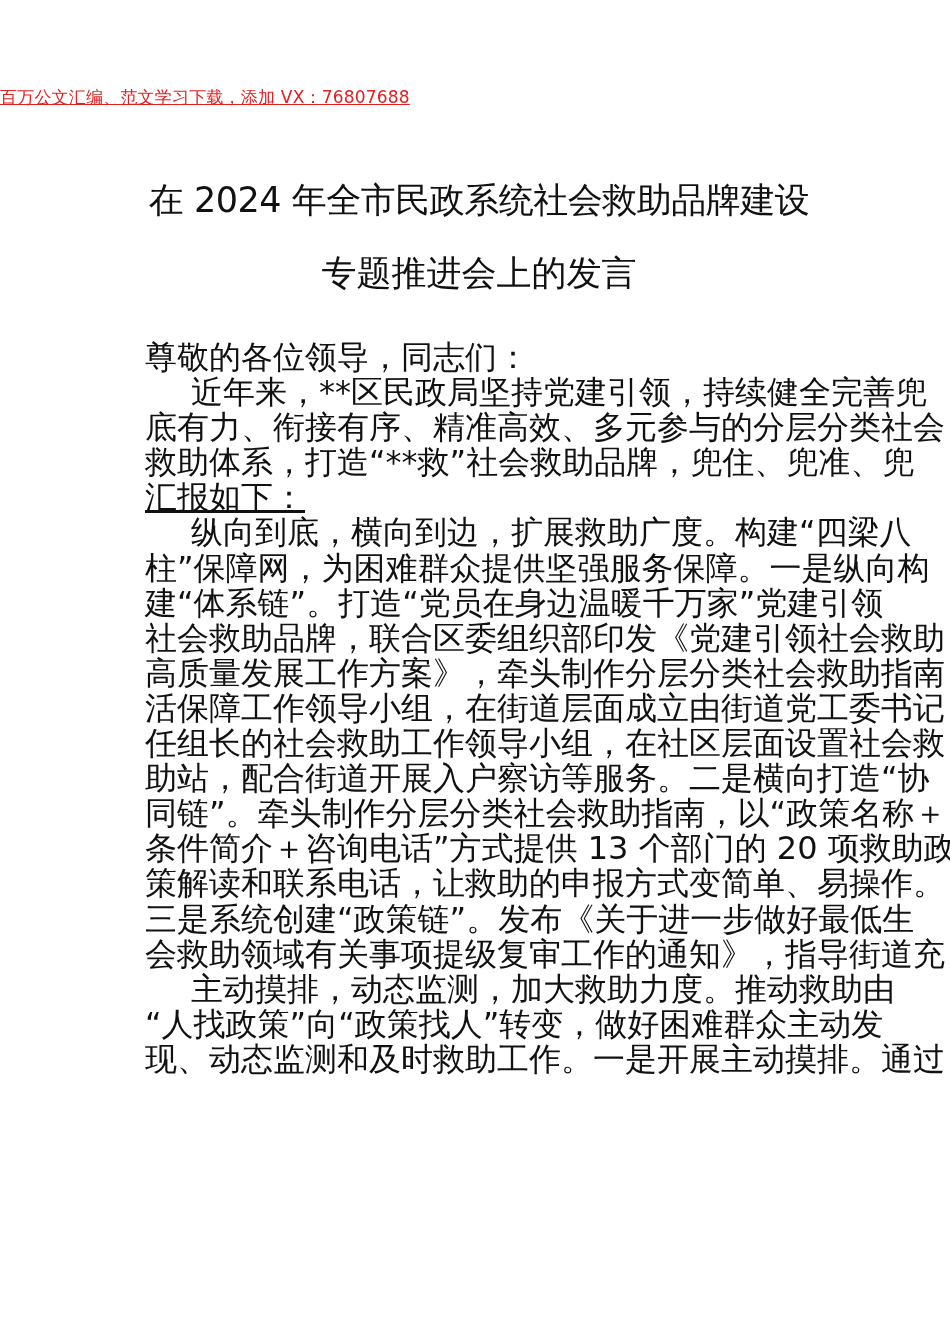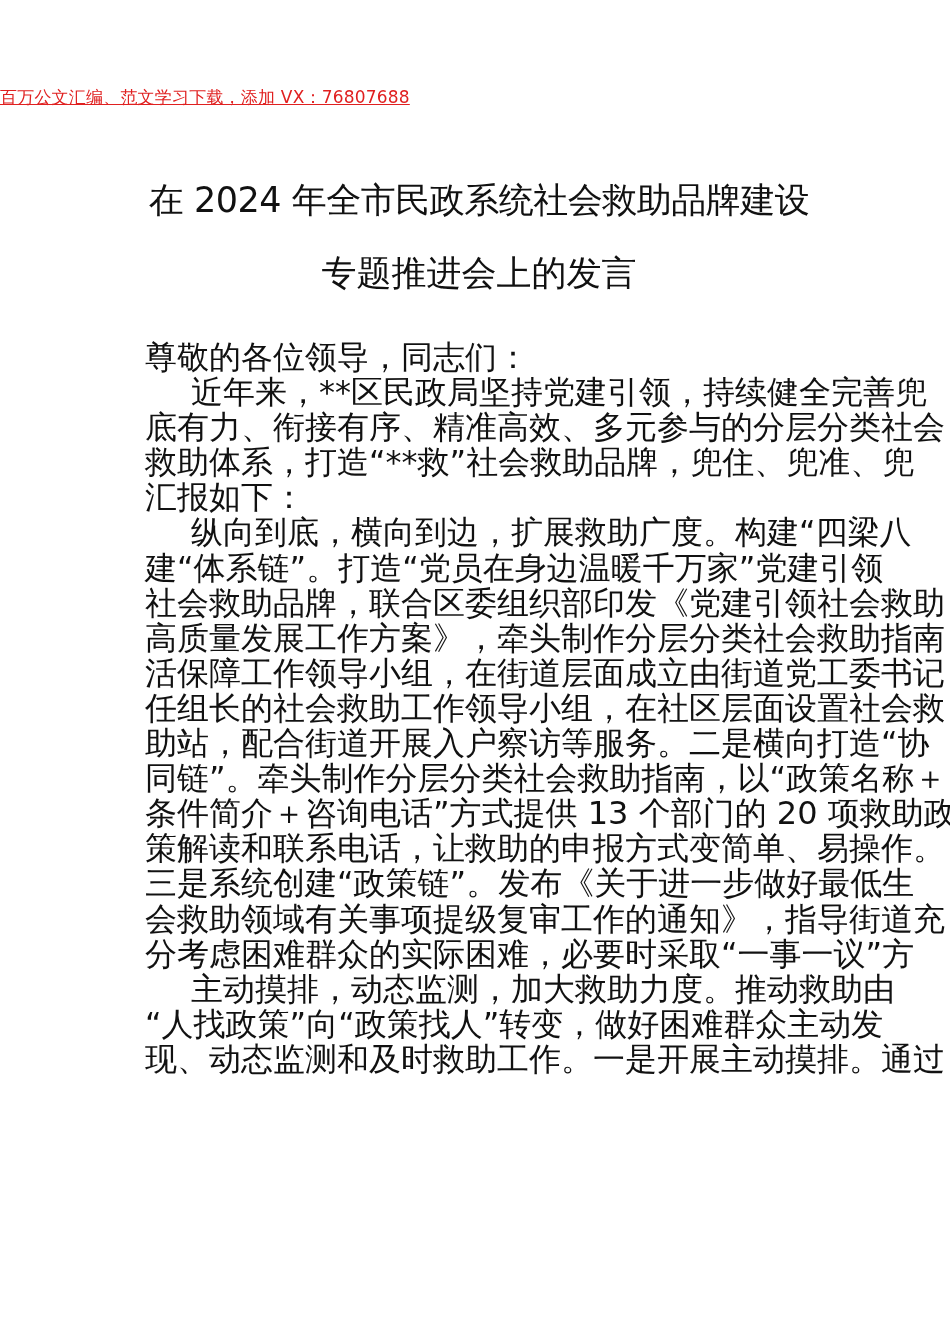--- a/index.html
+++ b/index.html
@@ -50,20 +50,21 @@
       height: 35.1px;
       line-height: 35.1px;
       font-size: 32px;
       white-space: nowrap;
       text-align: justify;
       text-align-last: justify;
       letter-spacing: 0px;
     }
     .line.last {
       text-align-last: left;
+      text-decoration: underline;
     }
     .line.indent {
       padding-left: 46px;
     }
     .line.salutation {
       text-align-last: left;
     }
   </style>
 </head>
 <body>
@@ -78,32 +79,32 @@
 
   <div>
     <div class="line indent">近年来，**区民政局坚持党建引领，持续健全完善兜</div>
     <div class="line">底有力、衔接有序、精准高效、多元参与的分层分类社会</div>
     <div class="line">救助体系，打造“**救”社会救助品牌，兜住、兜准、兜</div>
     <div class="line last">汇报如下：</div>
   </div>
 
   <div>
     <div class="line indent">纵向到底，横向到边，扩展救助广度。构建“四梁八</div>
+    <div class="line">柱”保障网，为困难群众提供坚强服务保障。一是纵向构</div>
     <div class="line">建“体系链”。打造“党员在身边温暖千万家”党建引领</div>
     <div class="line">社会救助品牌，联合区委组织部印发《党建引领社会救助</div>
     <div class="line">高质量发展工作方案》，牵头制作分层分类社会救助指南</div>
     <div class="line">活保障工作领导小组，在街道层面成立由街道党工委书记</div>
     <div class="line">任组长的社会救助工作领导小组，在社区层面设置社会救</div>
     <div class="line">助站，配合街道开展入户察访等服务。二是横向打造“协</div>
     <div class="line">同链”。牵头制作分层分类社会救助指南，以“政策名称＋</div>
     <div class="line">条件简介＋咨询电话”方式提供 13 个部门的 20 项救助政</div>
     <div class="line">策解读和联系电话，让救助的申报方式变简单、易操作。</div>
     <div class="line">三是系统创建“政策链”。发布《关于进一步做好最低生</div>
     <div class="line">会救助领域有关事项提级复审工作的通知》，指导街道充</div>
-    <div class="line">分考虑困难群众的实际困难，必要时采取“一事一议”方</div>
   </div>
 
   <div>
     <div class="line indent">主动摸排，动态监测，加大救助力度。推动救助由</div>
     <div class="line">“人找政策”向“政策找人”转变，做好困难群众主动发</div>
     <div class="line">现、动态监测和及时救助工作。一是开展主动摸排。通过</div>
   </div>
 </div>
 
 </body></html>

